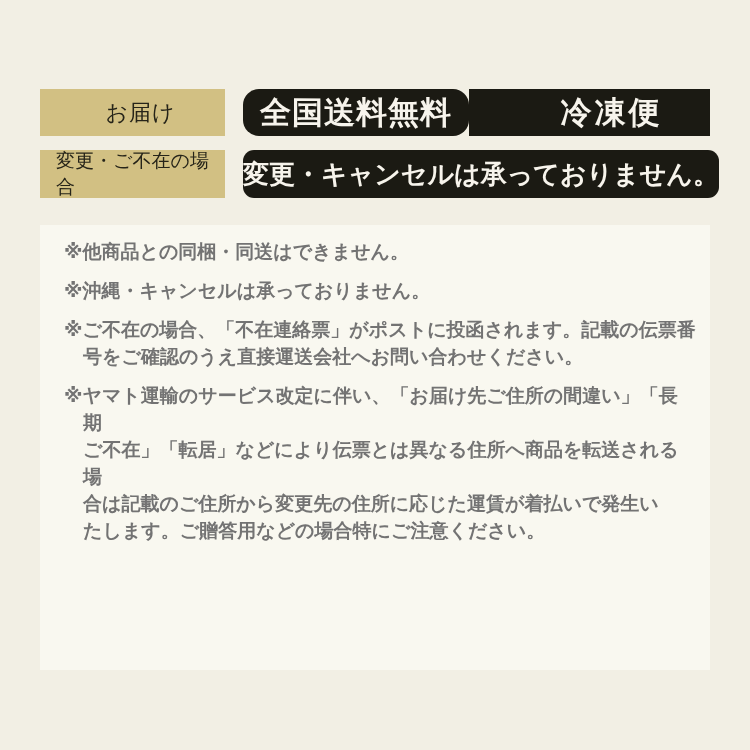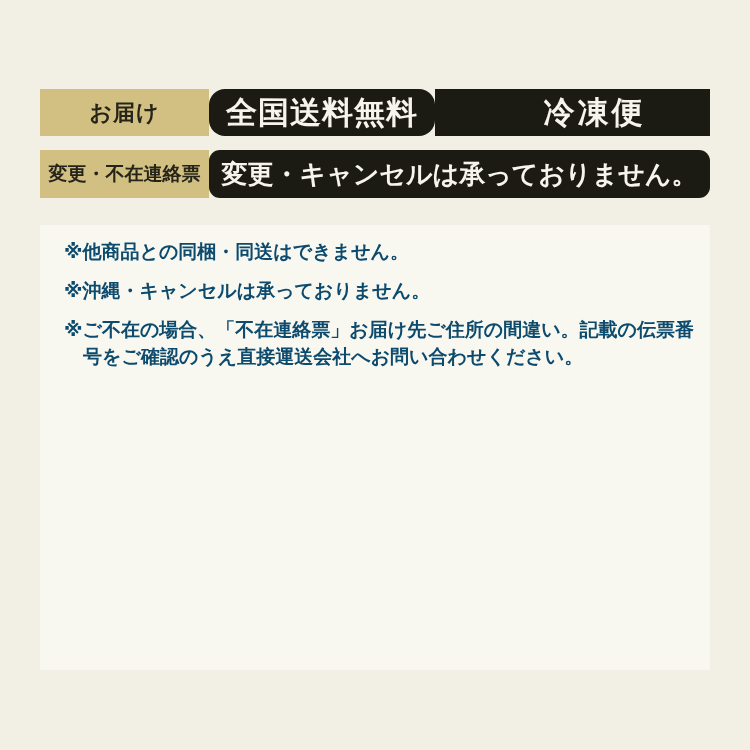--- a/index.html
+++ b/index.html
@@ -20,24 +20,26 @@
     left:40px;top:89px;
     width:670px;
   }
   .hrow{display:flex;}
   .hrow1{height:47px;margin-bottom:14px;}
   .hrow2{height:48px;}
   .label-box{
     background:#d2c083;
     color:#262419;
     font-family:"DejaVu Serif","Liberation Serif",serif;
-    font-weight:bold;
+    font-weight:normal;
     display:flex;align-items:center;justify-content:center;
     width:169px;flex:0 0 169px;
+    margin-right:18px;
     letter-spacing:1px;
+    padding-left:16px;
   }
   .label-box.l1{font-size:22px;}
   .label-box.l2{font-size:19px;letter-spacing:0;}
   .badge{
     background:#1b1a13;
     color:#f7f4ec;
     font-family:"DejaVu Serif","Liberation Serif",serif;
     font-weight:bold;
     display:flex;align-items:center;justify-content:center;
     white-space:nowrap;
@@ -52,45 +54,49 @@
     width:670px;height:445px;
     background:#f9f8f0;
     box-sizing:border-box;
     padding:13px 14px 10px 24px;
   }
   .note{
     margin:0 0 12px 0;
     font-size:19px;
     line-height:27px;
     font-weight:bold;
-    color:#0c4a6e;
+    color:#737373;
     white-space:pre-line;
     padding-left:1em;
     text-indent:-1em;
     letter-spacing:0;
   }
   .note.emphasis{color:#9e2b21;}
 </style>
 </head>
 <body>
 
 <div class="page">
 
   <div class="header">
     <div class="hrow hrow1">
       <div class="label-box l1">お届け</div>
       <div class="badge free">全国送料無料</div>
       <div class="badge frozen">冷凍便</div>
     </div>
     <div class="hrow hrow2">
-      <div class="label-box l2">変更・不在連絡票</div>
+      <div class="label-box l2">変更・ご不在の場合</div>
       <div class="badge nocancel">変更・キャンセルは承っておりません。</div>
     </div>
   </div>
 
   <div class="notes">
     <p class="note">※他商品との同梱・同送はできません。</p>
     <p class="note">※沖縄・キャンセルは承っておりません。</p>
-    <p class="note">※ご不在の場合、「不在連絡票」お届け先ご住所の間違い。記載の伝票番
+    <p class="note">※ご不在の場合、「不在連絡票」がポストに投函されます。記載の伝票番
 号をご確認のうえ直接運送会社へお問い合わせください。</p>
+    <p class="note">※ヤマト運輸のサービス改定に伴い、「お届け先ご住所の間違い」「長期
+ご不在」「転居」などにより伝票とは異なる住所へ商品を転送される場
+合は記載のご住所から変更先の住所に応じた運賃が着払いで発生い
+たします。ご贈答用などの場合特にご注意ください。</p>
   </div>
 
 </div>
 
 </body></html>

